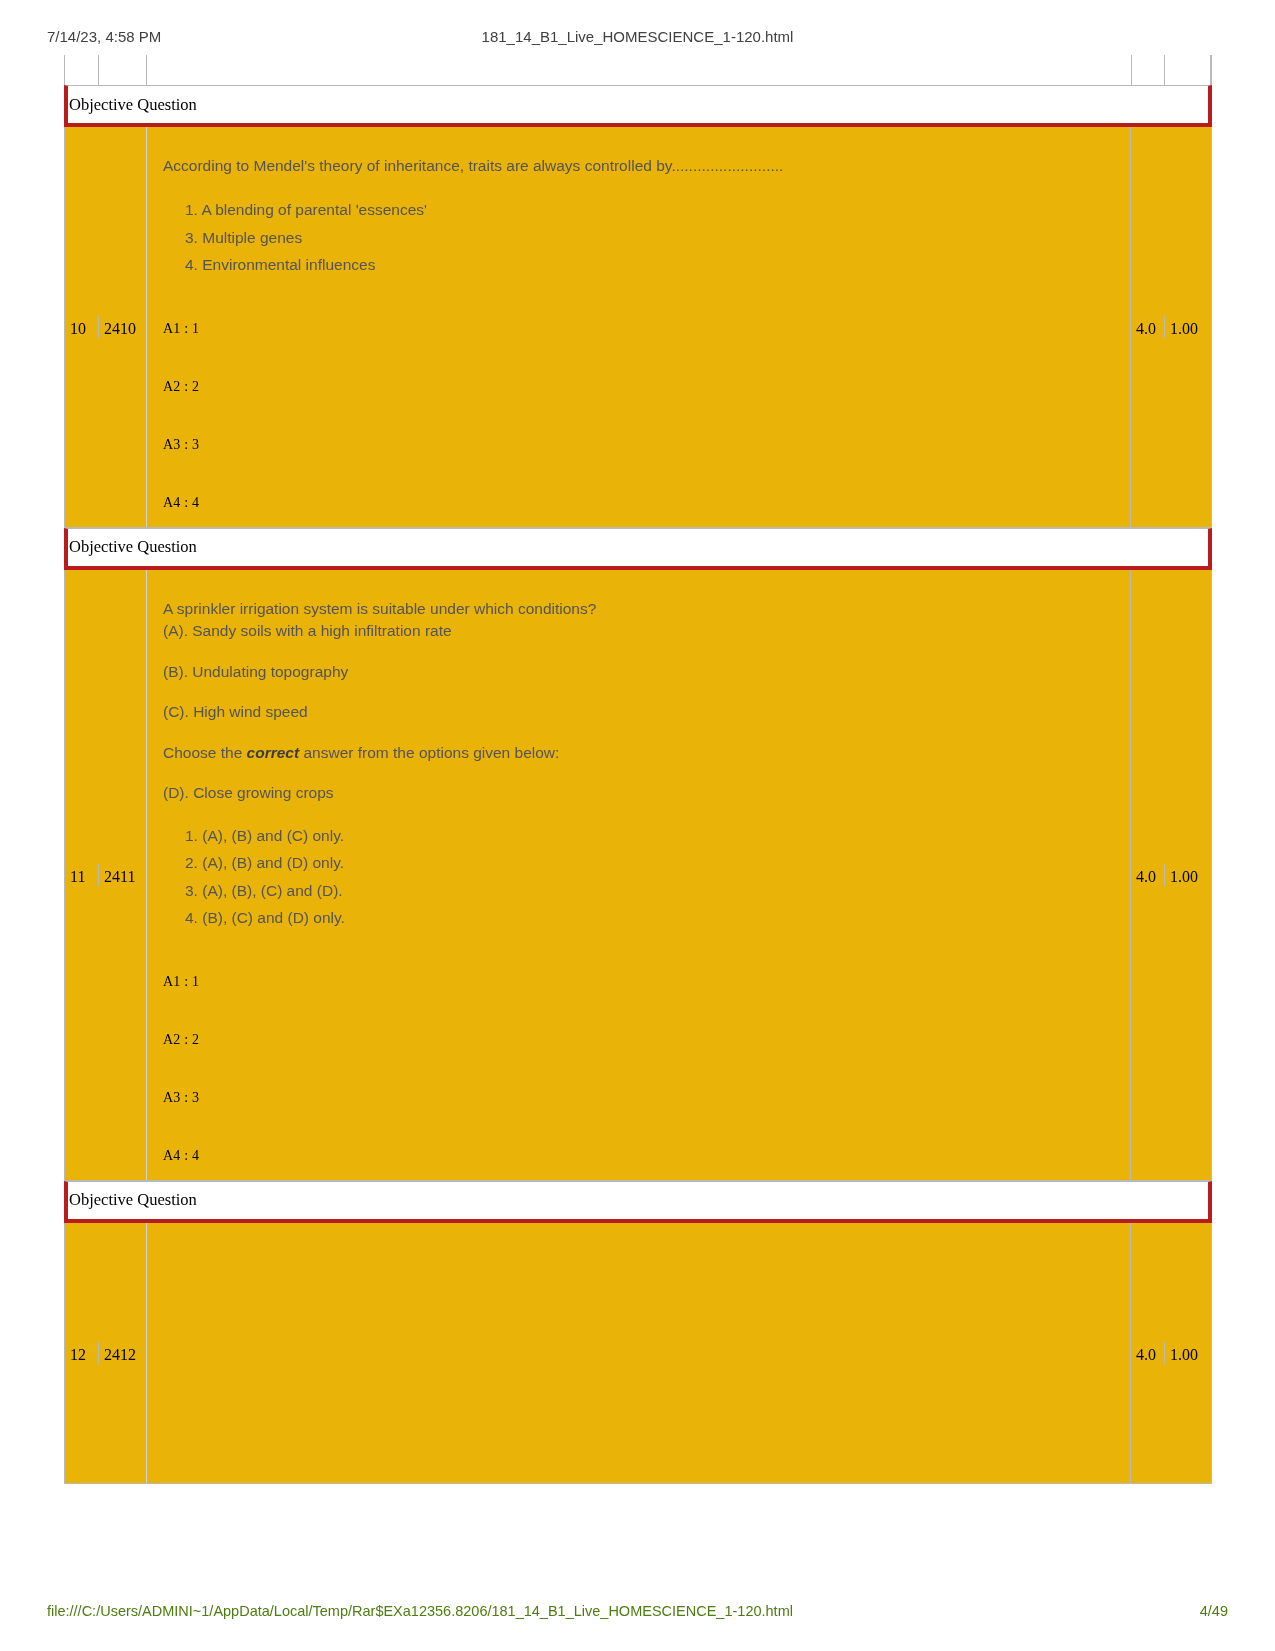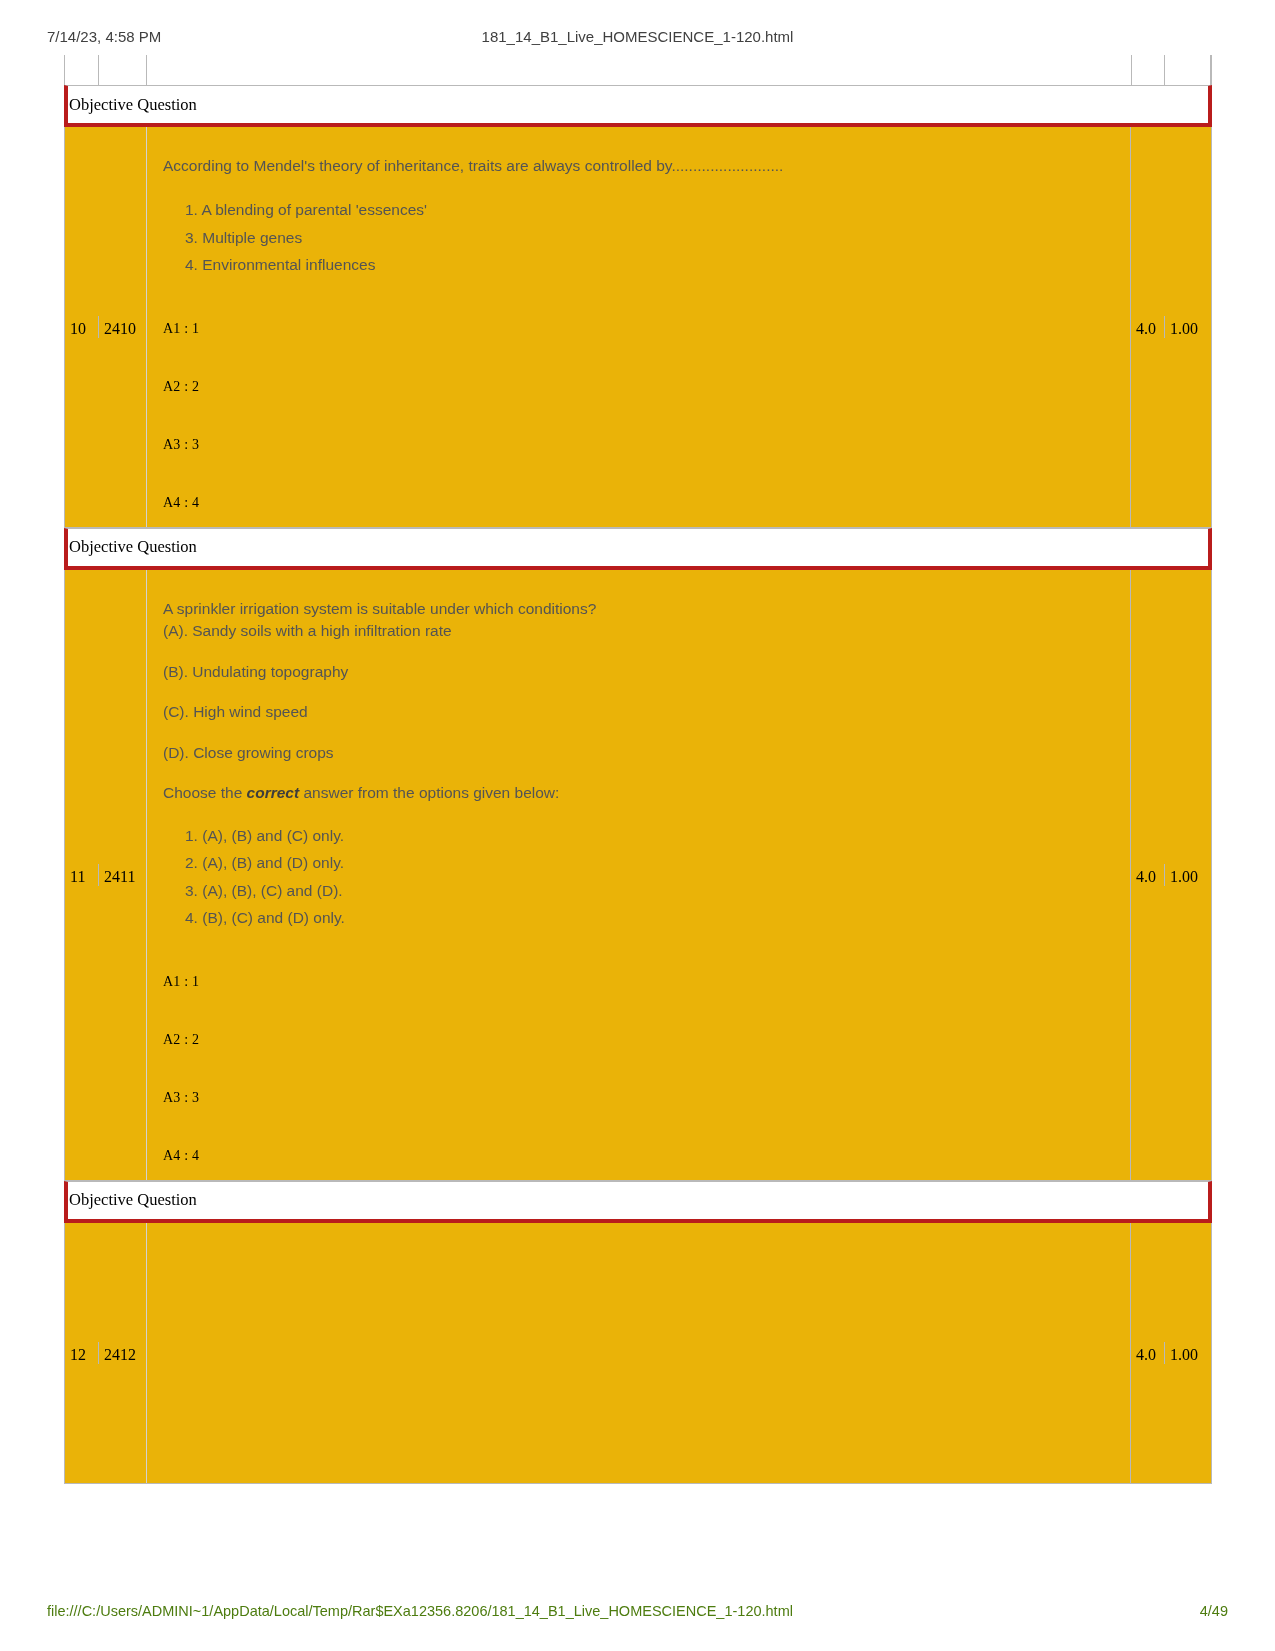--- a/index.html
+++ b/index.html
@@ -235,22 +235,22 @@
 
   <div class="q-row">
     <div class="q-no">11</div>
     <div class="q-id">2411</div>
     <div class="q-body">
       <div class="qtext">
         <div class="stem">A sprinkler irrigation system is suitable under which conditions?</div>
         <div class="stem-tight">(A). Sandy soils with a high infiltration rate</div>
         <div class="para">(B). Undulating topography</div>
         <div class="para">(C). High wind speed</div>
+        <div class="para"><span>Choose the </span><b class="ci">correct</b><span> answer from the options given below:</span></div>
         <div class="para">(D). Close growing crops</div>
-        <div class="para"><span>Choose the </span><b class="ci">correct</b><span> answer from the options given below:</span></div>
         <ul class="opt-list tight">
           <li>1. (A), (B) and (C) only.</li>
           <li>2. (A), (B) and (D) only.</li>
           <li>3. (A), (B), (C) and (D).</li>
           <li>4. (B), (C) and (D) only.</li>
         </ul>
       </div>
       <div class="ans-block">
         <div class="ans-line">A1 : 1</div>
         <div class="ans-line">A2 : 2</div>

